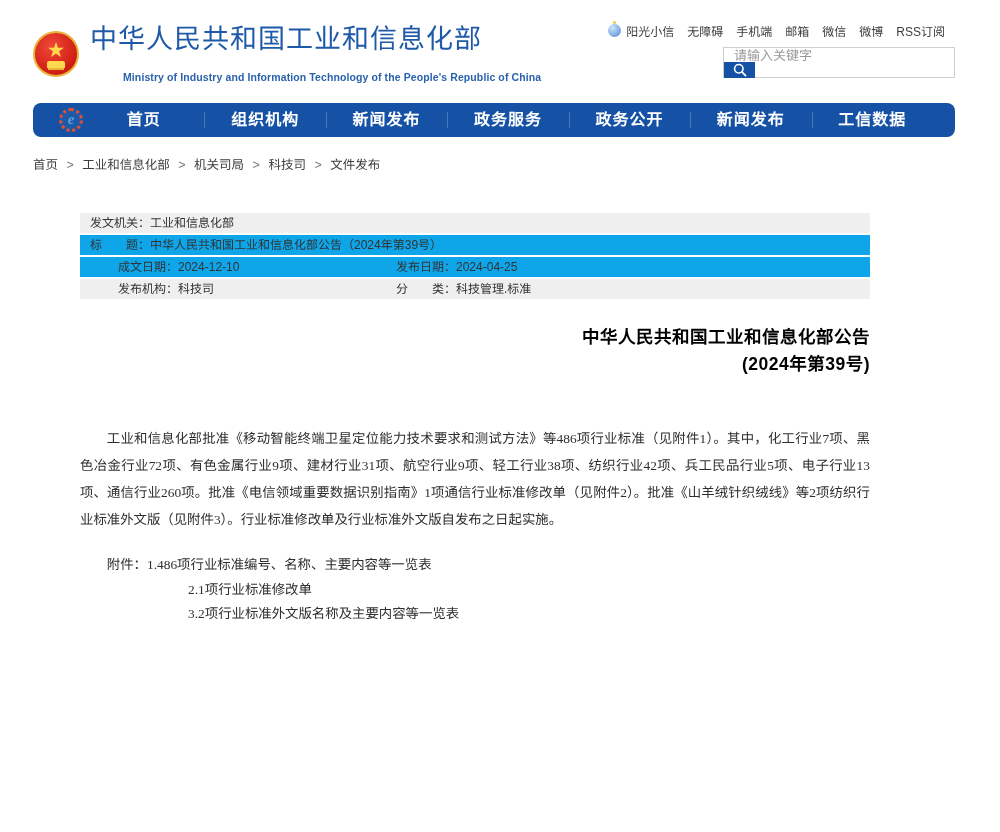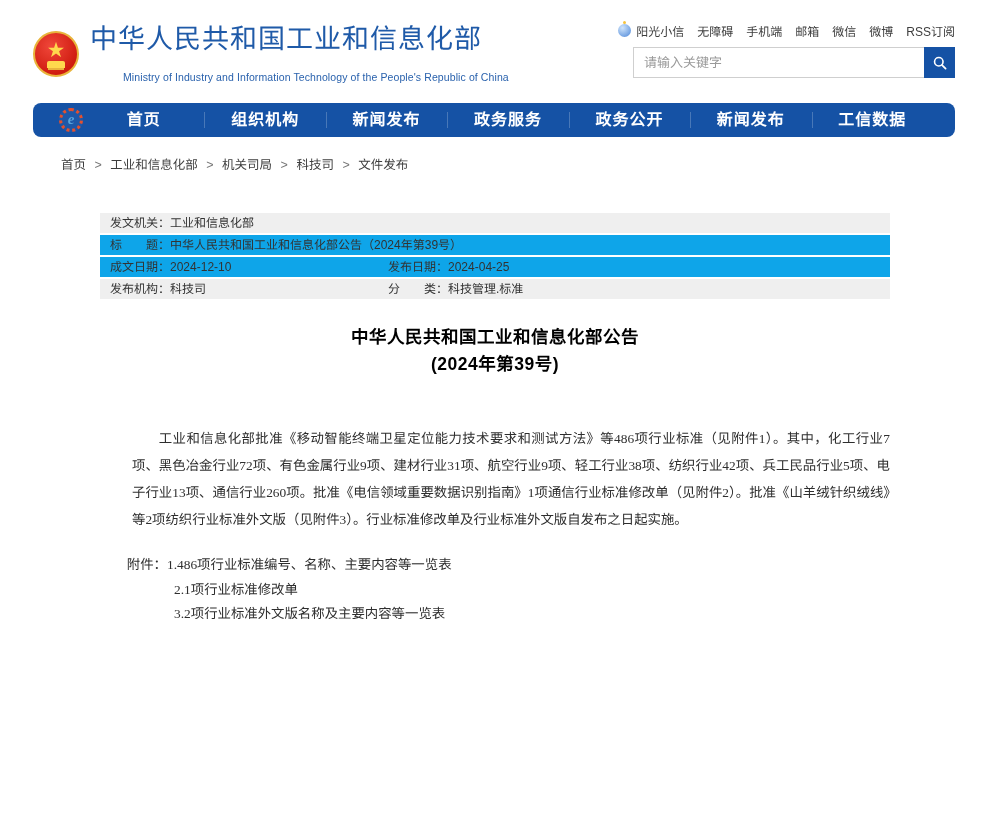--- a/index.html
+++ b/index.html
@@ -19,39 +19,39 @@
     display:flex; align-items:center; justify-content:center;
   }
   .emblem .star { color:#ffd94d; font-size:17px; line-height:1; margin-top:-6px; }
   .emblem::after {
     content:""; position:absolute; bottom:7px; left:50%; transform:translateX(-50%);
     width:18px; height:7px; background:#ffd94d; border-radius:2px 2px 0 0;
     box-shadow:0 3px 0 -1px #e9b43c;
   }
   .brand-text { margin-left:11px; }
   .brand-cn { font-size:27px; font-weight:normal; color:#1f5aa8; letter-spacing:1px; line-height:1.15; }
-  .brand-en { font-size:10.5px; font-weight:normal; color:#2a62ad; margin-top:16px; letter-spacing:0.1px;padding-left:33px; }
+  .brand-en { font-size:10.5px; font-weight:bold; color:#2a62ad; margin-top:16px; letter-spacing:0.1px;padding-left:33px; }
 
   .top-links {
-    position:absolute; top:22px; right:45px; height:16px;
+    position:absolute; top:22px; right:55px; height:16px;
     display:flex; align-items:center; gap:13px; font-size:12px; color:#3d3d3d;
   }
   .mascot-icon {
     display:inline-block; width:13px; height:13px; border-radius:50%;
     background:radial-gradient(circle at 35% 30%, #cfe4fb, #4b86d8);
     position:relative; margin-right:-8px;
   }
   .mascot-icon::before {
     content:""; position:absolute; top:-3px; left:5px; width:3px; height:3px;
     background:#f6c33c; border-radius:50%;
   }
 
   .search-bar {
-    position:absolute; top:47px; right:45px; width:322px; height:31px;
-    border:1px solid #cfcfcf; background:#fff; display:flex;
+    position:absolute; top:47px; right:45px; width:232px; height:31px;
+    border:1px solid #cfcfcf; background:#fff; display:flex;flex-direction:column;
   }
   .search-input {
     flex:1; border:none; outline:none; padding:0 10px; font-size:13px; color:#333;
     font-family:"Liberation Sans", sans-serif; background:transparent;
   }
   .search-input::placeholder { color:#9a9a9a; }
   .search-btn {
     width:31px; height:31px; margin:-1px -1px -1px 0; border:none; background:#1552a5;
     display:flex; align-items:center; justify-content:center; cursor:pointer;
   }
@@ -75,52 +75,52 @@
     flex:1; text-align:center; color:#fff; font-size:16px; font-weight:600;
     letter-spacing:1px; line-height:34px; position:relative;
   }
   .nav-item + .nav-item::before {
     content:""; position:absolute; left:0; top:9px; height:16px; width:1px;
     background:rgba(255,255,255,0.22);
   }
 
   
   .breadcrumb {
-    position:absolute; top:154px; left:33px; font-size:12.5px; color:#3d3d3d;margin-left:28px;
+    position:absolute; top:154px; left:33px; font-size:12.5px; color:#3d3d3d;
   }
   .breadcrumb .sep { margin:0 5px; color:#777; }
 
   
-  .doc { position:absolute; top:213px; left:100px; width:790px; }
+  .doc { position:absolute; top:213px; left:80px; width:790px; }
 
   .meta-row {
     display:flex; height:20px; line-height:20px; margin-bottom:2px;
     font-size:12px; padding-left:10px; background:#0ea5e9; color:#333;
   }
   .meta-row.gray { background:#efefef; }
-  .meta-cell.w { width:278px; flex:0 0 auto; }
+  .meta-cell.w { width:278px; flex:0 0 auto;margin-left:28px; }
   .meta-label { color:#333; }
 
   .doc-title {
-    margin-top:25px; text-align:center; font-size:17.5px; font-weight:bold;
+    margin-top:25px; text-align:right; font-size:17.5px; font-weight:bold;
     color:#000; line-height:27px; letter-spacing:0.5px;
   }
 
   .doc-body {
     margin-top:47px; font-size:13.4px; line-height:27px; color:#2e2e2e;
     text-align:justify; font-family:"Liberation Serif", serif;
   }
-  .doc-body p { text-indent:2em;margin-left:32px; }
+  .doc-body p { text-indent:2em; }
 
   .attachments {
     margin-top:20px; font-size:13.4px; line-height:24.5px; color:#2e2e2e;
     font-family:"Liberation Serif", serif;
   }
   .att-lead { text-indent:2em; }
-  .att-item { margin-left:74px; }
+  .att-item { margin-left:108px; }
 </style>
 </head>
 <body>
 
 <header>
   <div class="brand">
     <span class="emblem">
         <span class="star">★</span>
       </span>
     <span class="brand-text">

